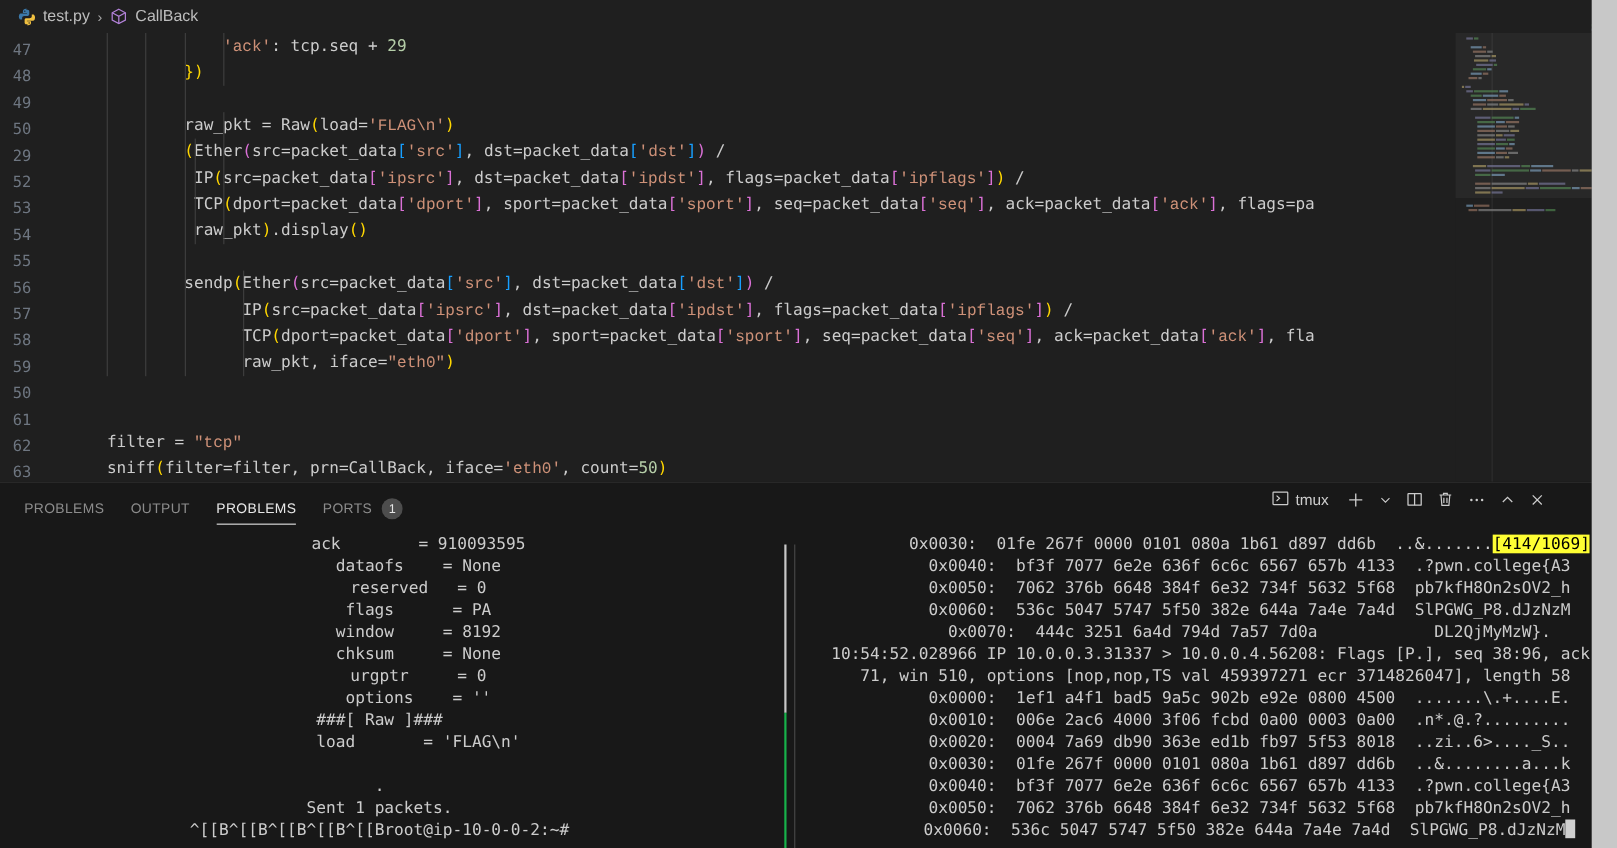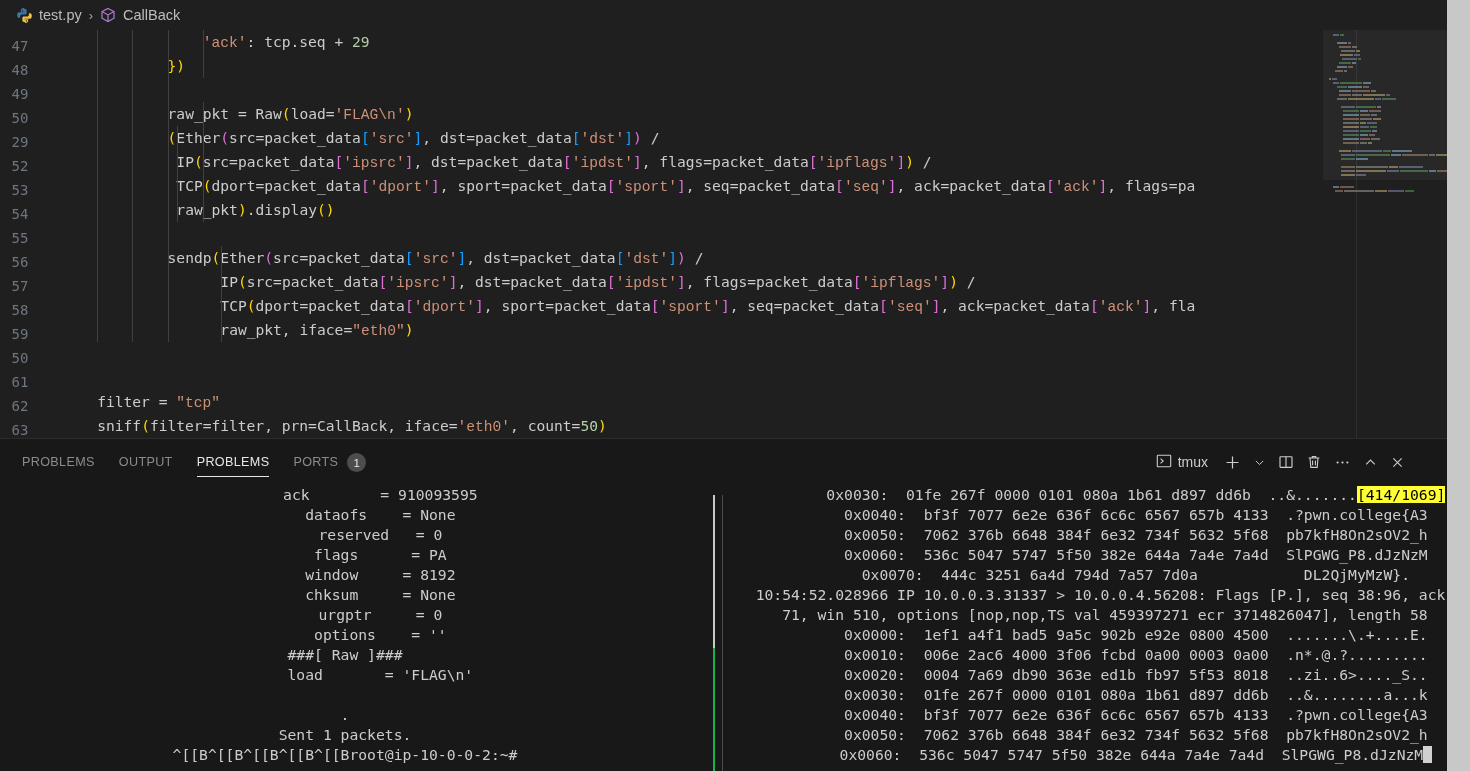--- a/index.html
+++ b/index.html
@@ -148,21 +148,21 @@
   .ports-badge {
     display:inline-flex; align-items:center; justify-content:center;
     min-width: 19px; height: 19px; border-radius: 10px;
     background: #4d4d4d; color: #e6e6e6;
     font-size: 11.5px; margin-left: 9px;
     padding: 0 5px;
     vertical-align: middle;
   }
   .panel-actions {
     position: absolute; right: 36px; top: 0;
-    height: 46px; display:flex; align-items:center; gap: 0px;
+    height: 46px; display:flex; gap: 0px;
     font-family: "Liberation Sans", sans-serif;
   }
   .pa-item {
     display:flex; align-items:center; justify-content:center;
     height: 30px; padding: 0 6px; color: #cccccc; cursor:pointer;
     font-size: 13.5px;
   }
   .pa-item.label { gap:6px; padding-right:10px; }
   .term-name { color:#cccccc; font-size:14px; }
 

